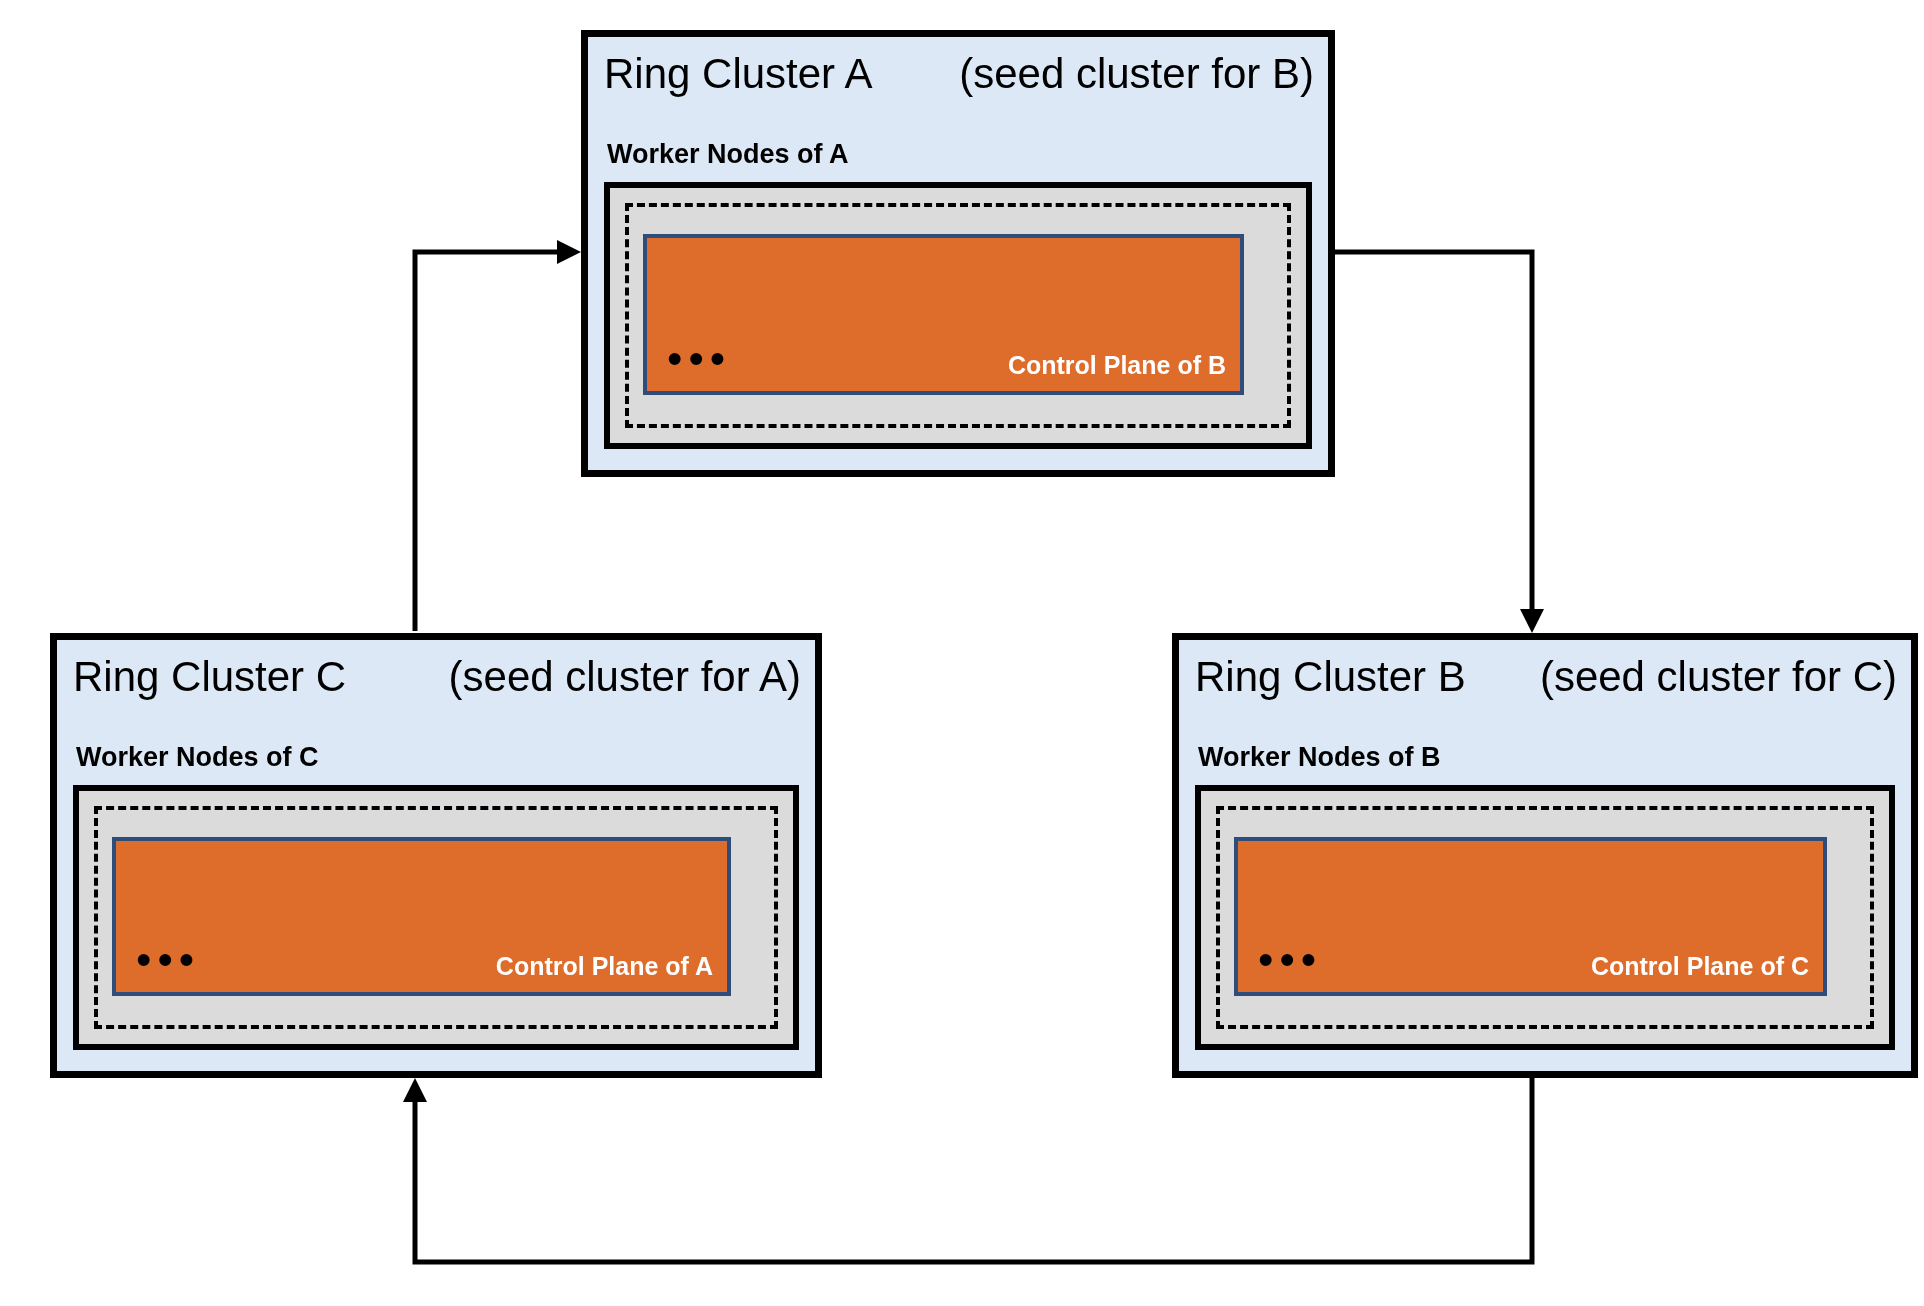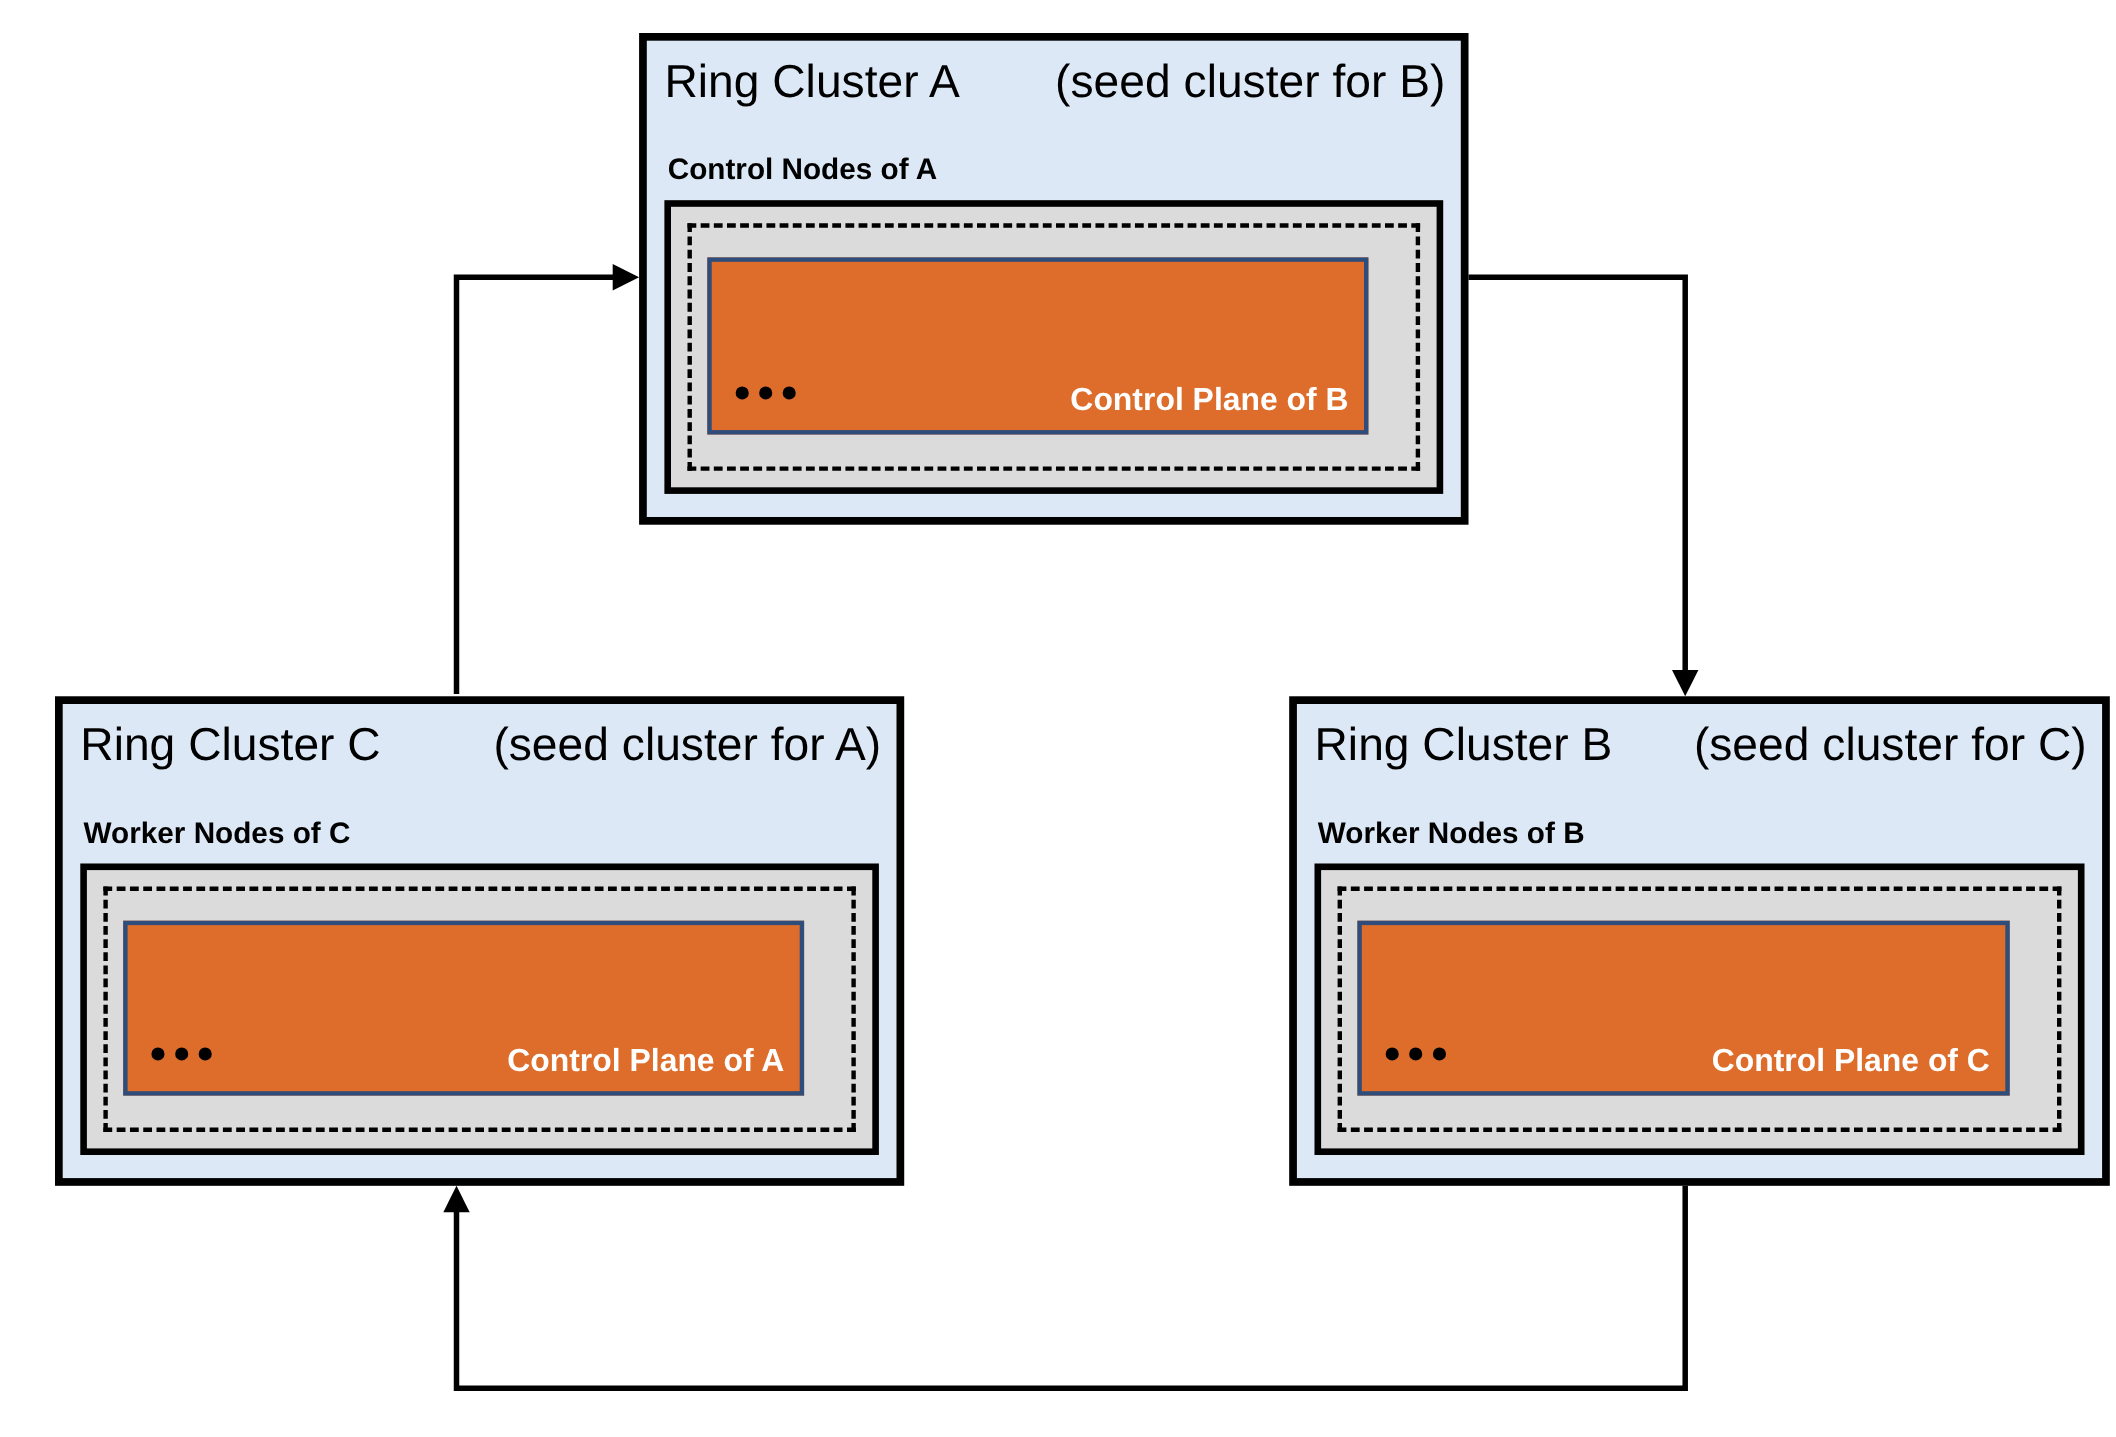--- a/index.html
+++ b/index.html
@@ -76,21 +76,21 @@
     align-items: center;
   }
   .dots {
     font-size: 44px;
     letter-spacing: 6px;
     line-height: 0.7;
     color: #000000;
     transform: translateY(-6px);
   }
   .cp-label {
-    font-size: 29px;
+    font-size: 25px;
     font-weight: 700;
     color: #ffffff;
   }
 </style>
 </head>
 <body>
 
 <div id="canvas">
 
   <svg class="arrows" viewBox="0 0 1924 1306" xmlns="http://www.w3.org/2000/svg">
@@ -102,21 +102,21 @@
     <path d="M 415 631 L 415 252 L 558 252" fill="none" stroke="#000000" stroke-width="5" marker-end="url(#arrowhead)"></path>
     <path d="M 1331 252 L 1532 252 L 1532 610" fill="none" stroke="#000000" stroke-width="5" marker-end="url(#arrowhead)"></path>
     <path d="M 1532 1076 L 1532 1262 L 415 1262 L 415 1101" fill="none" stroke="#000000" stroke-width="5" marker-end="url(#arrowhead)"></path>
   </svg>
 
   <div class="cluster cluster-a">
     <div class="title-row">
       <span>Ring Cluster A</span>
       <span>(seed cluster for B)</span>
     </div>
-    <div class="worker-label">Control Nodes of A</div>
+    <div class="worker-label">Worker Nodes of A</div>
     <div class="worker-box">
       <div class="dashed-boundary"></div>
       <div class="control-plane">
         <div class="cp-row">
           <span class="dots">•••</span>
           <span class="cp-label">Control Plane of B</span>
         </div>
       </div>
     </div>
   </div>

